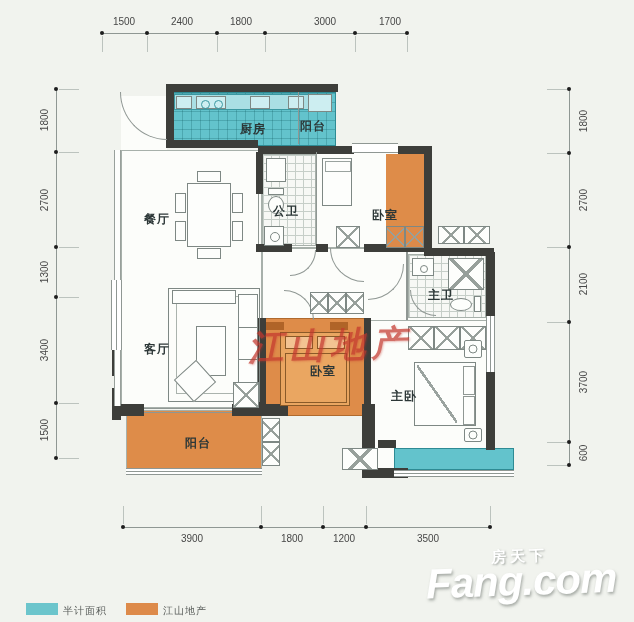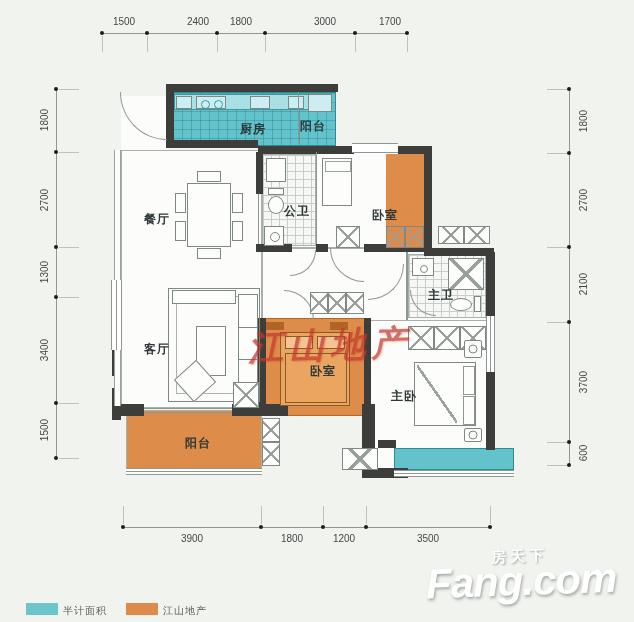--- a/index.html
+++ b/index.html
@@ -70,21 +70,21 @@
     <div class="tick" style="left:265px;top:33px"></div>
     <div class="tick" style="left:355px;top:33px"></div>
     <div class="tick" style="left:407px;top:33px"></div>
     <div class="ext" style="left:102px;top:36px;width:1px;height:16px"></div>
     <div class="ext" style="left:147px;top:36px;width:1px;height:16px"></div>
     <div class="ext" style="left:217px;top:36px;width:1px;height:16px"></div>
     <div class="ext" style="left:265px;top:36px;width:1px;height:16px"></div>
     <div class="ext" style="left:355px;top:36px;width:1px;height:16px"></div>
     <div class="ext" style="left:407px;top:36px;width:1px;height:16px"></div>
     <div class="dim" style="left:124px;top:21px">1500</div>
-    <div class="dim" style="left:198px;top:21px">2400</div>
+    <div class="dim" style="left:182px;top:21px">2400</div>
     <div class="dim" style="left:241px;top:21px">1800</div>
     <div class="dim" style="left:325px;top:21px">3000</div>
     <div class="dim" style="left:390px;top:21px">1700</div>
   </div>
 
   <div>
     <div class="dline" style="left:56px;top:89px;width:1px;height:369px"></div>
     <div class="tick" style="left:56px;top:89px"></div>
     <div class="tick" style="left:56px;top:152px"></div>
     <div class="tick" style="left:56px;top:247px"></div>
@@ -276,21 +276,21 @@
   <div class="np" style="left:464px;top:340px;width:18px;height:18px"></div>
   <div class="np" style="left:464px;top:428px;width:18px;height:14px"></div>
 
   <div class="xb" style="left:262px;top:418px;width:18px;height:24px"></div>
   <div class="xb" style="left:262px;top:442px;width:18px;height:24px"></div>
   <div class="xb" style="left:342px;top:448px;width:36px;height:22px"></div>
 
   <div class="lbl" style="left:253px;top:129px">厨房</div>
   <div class="lbl" style="left:313px;top:126px">阳台</div>
   <div class="lbl" style="left:157px;top:219px">餐厅</div>
-  <div class="lbl" style="left:297px;top:211px">公卫</div>
+  <div class="lbl" style="left:286px;top:211px">公卫</div>
   <div class="lbl" style="left:385px;top:215px">卧室</div>
   <div class="lbl" style="left:441px;top:295px">主卫</div>
   <div class="lbl" style="left:157px;top:349px">客厅</div>
   <div class="lbl" style="left:323px;top:371px">卧室</div>
   <div class="lbl" style="left:404px;top:396px">主卧</div>
   <div class="lbl" style="left:198px;top:443px">阳台</div>
 
   <div class="wm" style="left:248px;top:322px">江山地产</div>
 
   <div>

